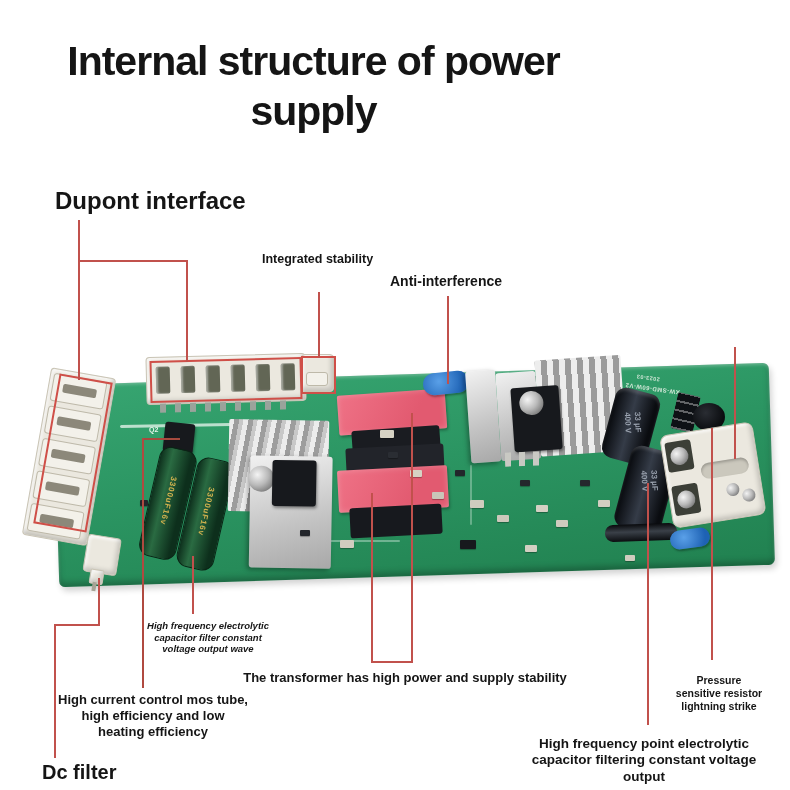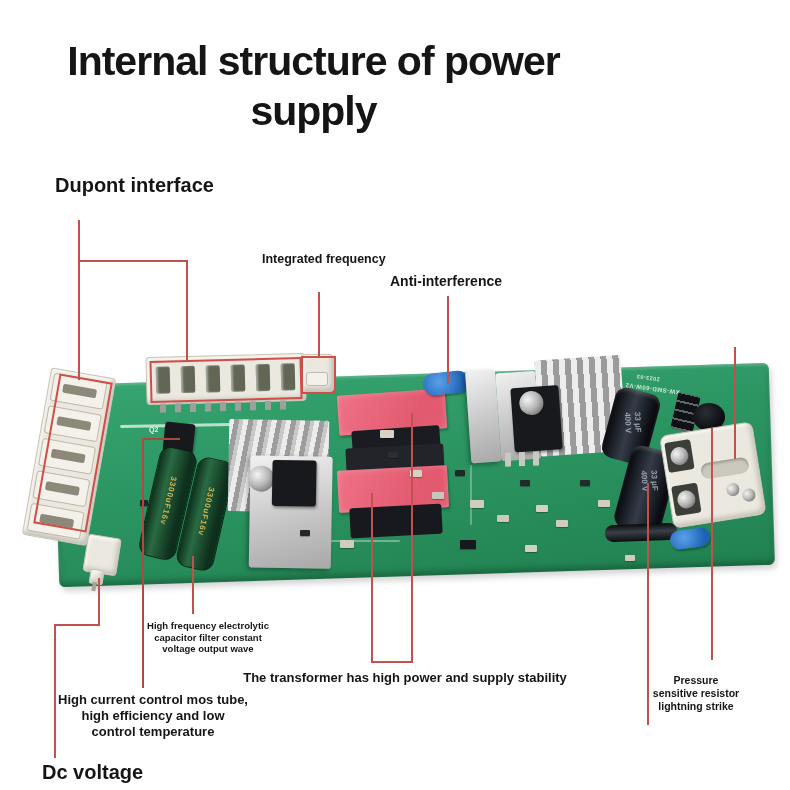--- a/index.html
+++ b/index.html
@@ -225,28 +225,31 @@
   <div class="line" style="left:54px;top:624px;width:2px;height:134px;"></div>
 
   <div class="line" style="left:411px;top:413px;width:2px;height:250px;"></div>
   <div class="line" style="left:371px;top:493px;width:2px;height:170px;"></div>
   <div class="line" style="left:371px;top:661px;width:42px;height:2px;"></div>
 
   <div class="line" style="left:711px;top:428px;width:2px;height:232px;"></div>
 
   <div class="line" style="left:647px;top:483px;width:2px;height:242px;"></div>
 
-  <div class="lbl" style="left:55px;top:173px;font-size:20px;">Dupont interface</div>
-  <div class="lbl" style="left:262px;top:252px;font-size:12.5px;">Integrated frequency</div>
+  <div class="lbl" style="left:55px;top:186px;font-size:24px;">Dupont interface</div>
+  <div class="lbl" style="left:262px;top:252px;font-size:12.5px;">Integrated stability</div>
   <div class="lbl" style="left:390px;top:273px;font-size:14px;">Anti-interference</div>
-  <div class="lbl pre ctr" style="left:140px;top:620px;width:136px;font-size:9.5px;">High frequency electrolytic
+  <div class="lbl pre ctr" style="left:140px;top:620px;width:136px;font-size:9.5px;font-style:italic;">High frequency electrolytic
 capacitor filter constant
 voltage output wave</div>
   <div class="lbl ctr" style="left:240px;top:670px;width:330px;font-size:13px;">The transformer has high power and supply stability</div>
   <div class="lbl pre ctr" style="left:55px;top:692px;width:196px;font-size:13px;">High current control mos tube,
 high efficiency and low
-control temperature</div>
-  <div class="lbl pre ctr" style="left:640px;top:674px;width:112px;font-size:10.5px;">Pressure
+heating efficiency</div>
+  <div class="lbl pre ctr" style="left:663px;top:674px;width:112px;font-size:10.5px;">Pressure
 sensitive resistor
 lightning strike</div>
-  <div class="lbl" style="left:42px;top:760px;font-size:20px;">Dc voltage</div>
+  <div class="lbl pre ctr" style="left:520px;top:736px;width:248px;font-size:13.5px;">High frequency point electrolytic
+capacitor filtering constant voltage
+output</div>
+  <div class="lbl" style="left:42px;top:760px;font-size:20px;">Dc filter</div>
 
 </div>
 
 </body></html>

